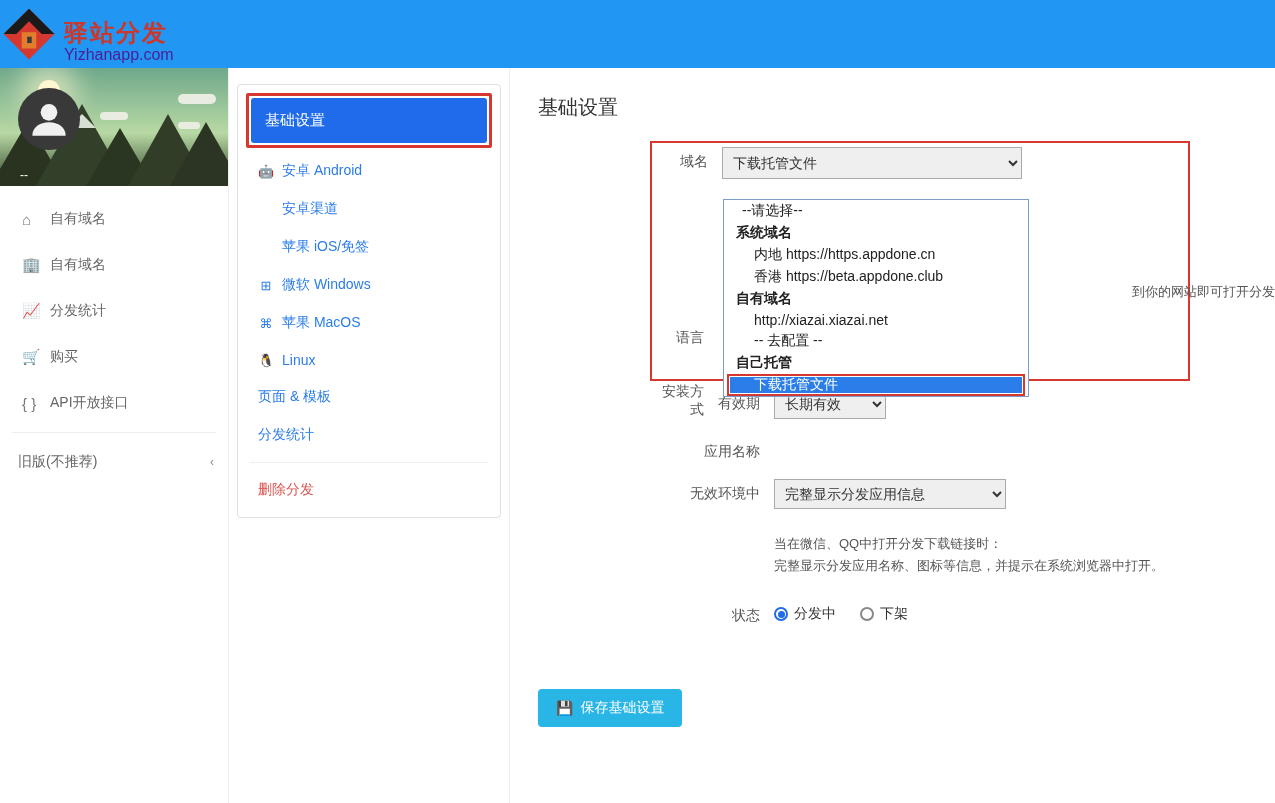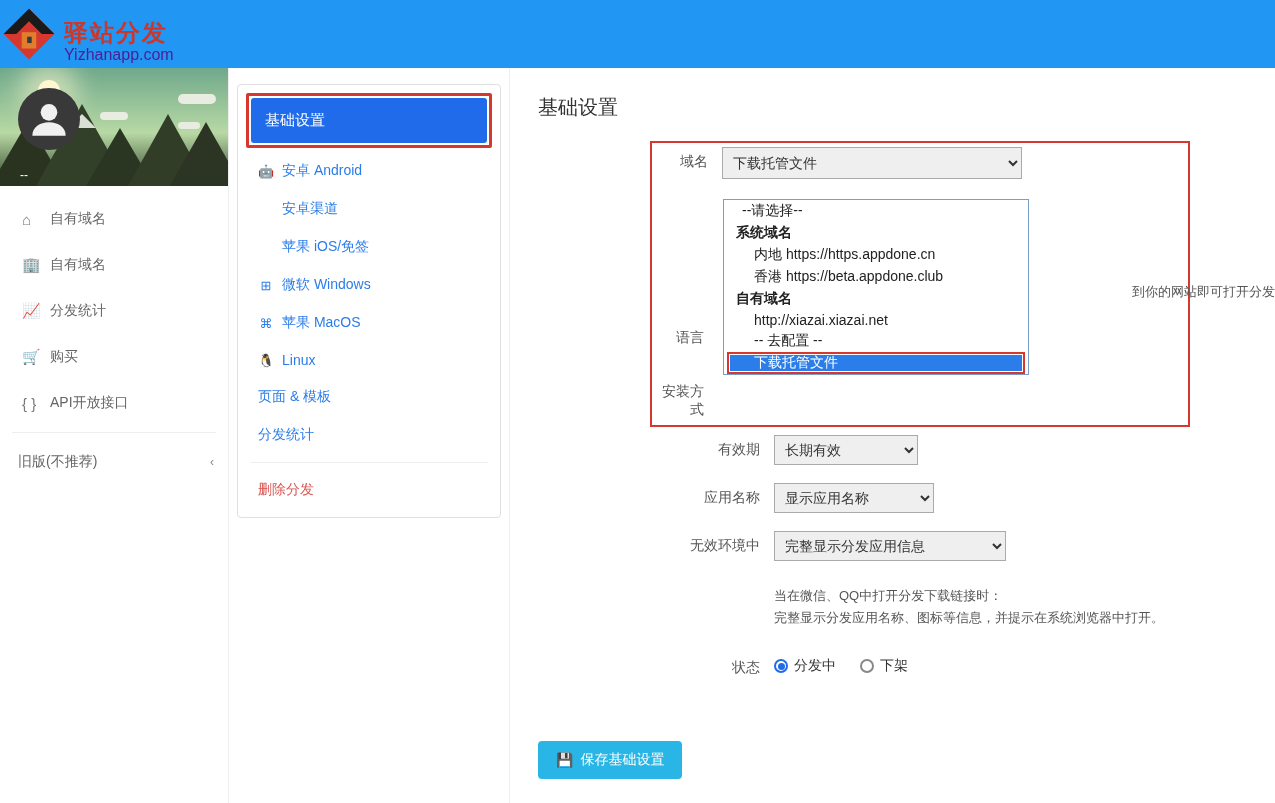--- a/index.html
+++ b/index.html
@@ -37,28 +37,28 @@
 .sub-card { background:#fff; border:1px solid #e0e0e0; border-radius:4px; padding:8px; }
 .sub-highlight { border:3px solid #d6382f; padding:2px; margin-bottom:4px; border-radius:2px; }
 .sub-item { padding:10px 12px; color:#2b7de9; cursor:pointer; display:flex; align-items:center; font-size:14px; border-radius:3px;}
 .sub-item.active { background:#1f6bea; color:#fff; font-size:15px; padding:13px 14px;}
 .sub-item.indent { padding-left:36px; }
 .sub-item .pic { width:16px; display:inline-block; margin-right:8px; font-size:13px; text-align:center;}
 .sub-item.danger { color:#d9534f; }
 .sub-divider{height:1px;background:#eee;margin:8px 4px;}
 .mainpane { flex:1; padding: 22px 18px 30px 28px; position:relative; border-left:1px solid #eee; }
 .page-title { font-size:20px; color:#333; margin-bottom:20px; margin-top:4px; font-weight:400;}
-.redbox { position:relative; border:2px solid #d6382f; padding:4px 4px; margin-left:112px; width:540px; height:286px;}
+.redbox { position:relative; border:2px solid #d6382f; padding:4px 4px; margin-left:112px; width:540px; height:240px;}
 .form-row { display:flex; align-items:flex-start; margin-bottom:24px; }
 .form-row.tight{margin-bottom:14px}
 .form-label { width:100px; text-align:right; color:#555; padding-right:14px; padding-top:6px; font-size:14px;}
 .form-control { flex:0 0 auto; }
 select.sel { border:1px solid #aaa; background:#efefef; font-size:14px; padding:4px 6px; color:#333;}
 .sel-wide{width:300px;height:32px;}
-.sel-mid{width:144px;height:30px;}
+.sel-mid{width:112px;height:30px;}
 .sel-mid2{width:160px;height:30px;}
 .sel-mid3{width:232px;height:30px;}
 .hint2{color:#555;font-size:13px;line-height:1.7;}
 .dropdown-open{position:absolute; left:1px; top:52px; width:306px; background:#fff; border:1px solid #7a9ec9; z-index:10; font-size:14px;}
 .dropdown-open .opt{padding:2px 10px 2px 18px; color:#222; cursor:pointer;}
 .dropdown-open .optgrp{padding:2px 10px 2px 12px; color:#222; font-weight:bold;}
 .dropdown-open .opt.ind{padding-left:30px;}
 .dropdown-open .opt.selrow{position:relative;}
 .dropdown-open .sel-hl{position:absolute;left:3px;right:3px;top:0;bottom:0;border:2px solid #d6382f;}
 .dropdown-open .sel-fill{position:absolute;left:6px;right:6px;top:3px;bottom:3px;background:#2b7de9;}
@@ -198,20 +198,21 @@
           <option>下载托管文件</option>
         </select>
         <div class="dropdown-open">
           <div class="opt">--请选择--</div>
           <div class="optgrp">系统域名</div>
           <div class="opt ind">内地 https://https.appdone.cn</div>
           <div class="opt ind">香港 https://beta.appdone.club</div>
           <div class="optgrp">自有域名</div>
           <div class="opt ind">http://xiazai.xiazai.net</div>
           <div class="opt ind">-- 去配置 --</div>
+          <div class="optgrp">自己托管</div>
           <div class="opt ind selrow">
             <div class="sel-hl"></div><div class="sel-fill"></div>
             <span>下载托管文件</span>
           </div>
         </div>
        </div>
       </div>
       <div class="note-right">到你的网站即可打开分发链接。</div>
 
       <div class="row-abs-lang">
@@ -224,21 +225,20 @@
 
     <div style="height:8px"></div>
 
     <div class="form-row tight" style="margin-left:130px">
       <div class="form-label" style="width:106px">有效期</div>
       <div class="form-control"><select class="sel sel-mid"><option>长期有效</option></select></div>
     </div>
 
     <div class="form-row tight" style="margin-left:130px;margin-top:18px">
       <div class="form-label" style="width:106px">应用名称</div>
-      <div class="form-control"><select class="sel sel-mid2"><option>显示应用名称</option></select></div>
     </div>
 
     <div class="form-row" style="margin-left:130px;margin-top:18px">
       <div class="form-label" style="width:106px">无效环境中</div>
       <div class="form-control">
         <select class="sel sel-mid3"><option>完整显示分发应用信息</option></select>
         <div class="hint2" style="margin-top:24px">当在微信、QQ中打开分发下载链接时：</div>
         <div class="hint2">完整显示分发应用名称、图标等信息，并提示在系统浏览器中打开。</div>
       </div>
     </div>

